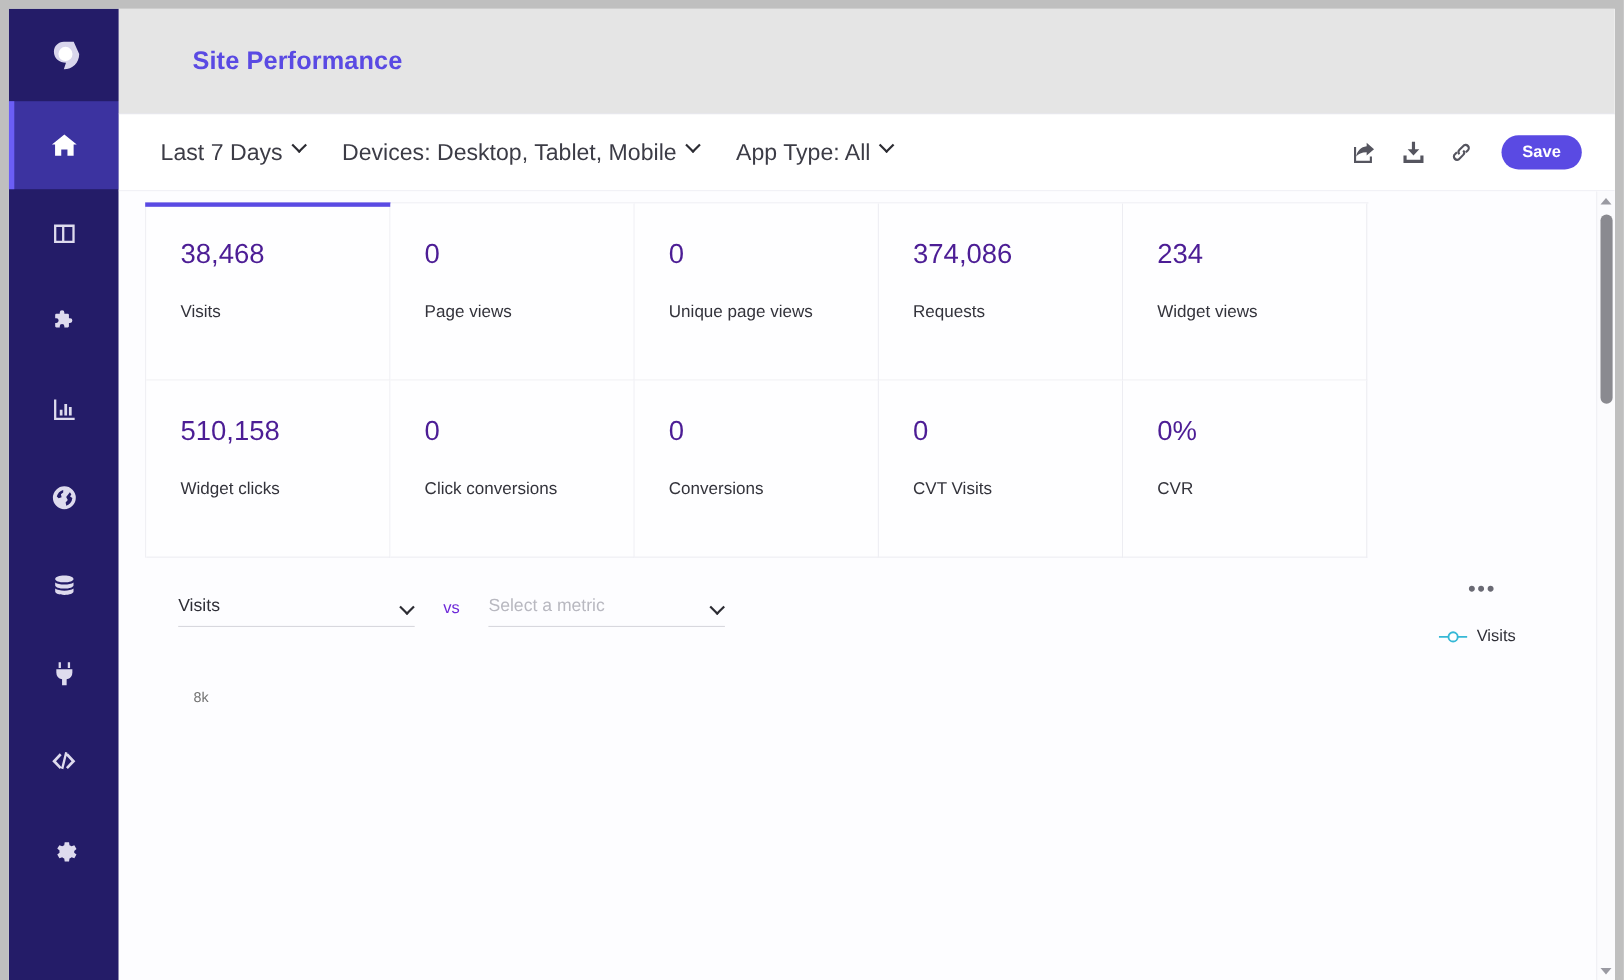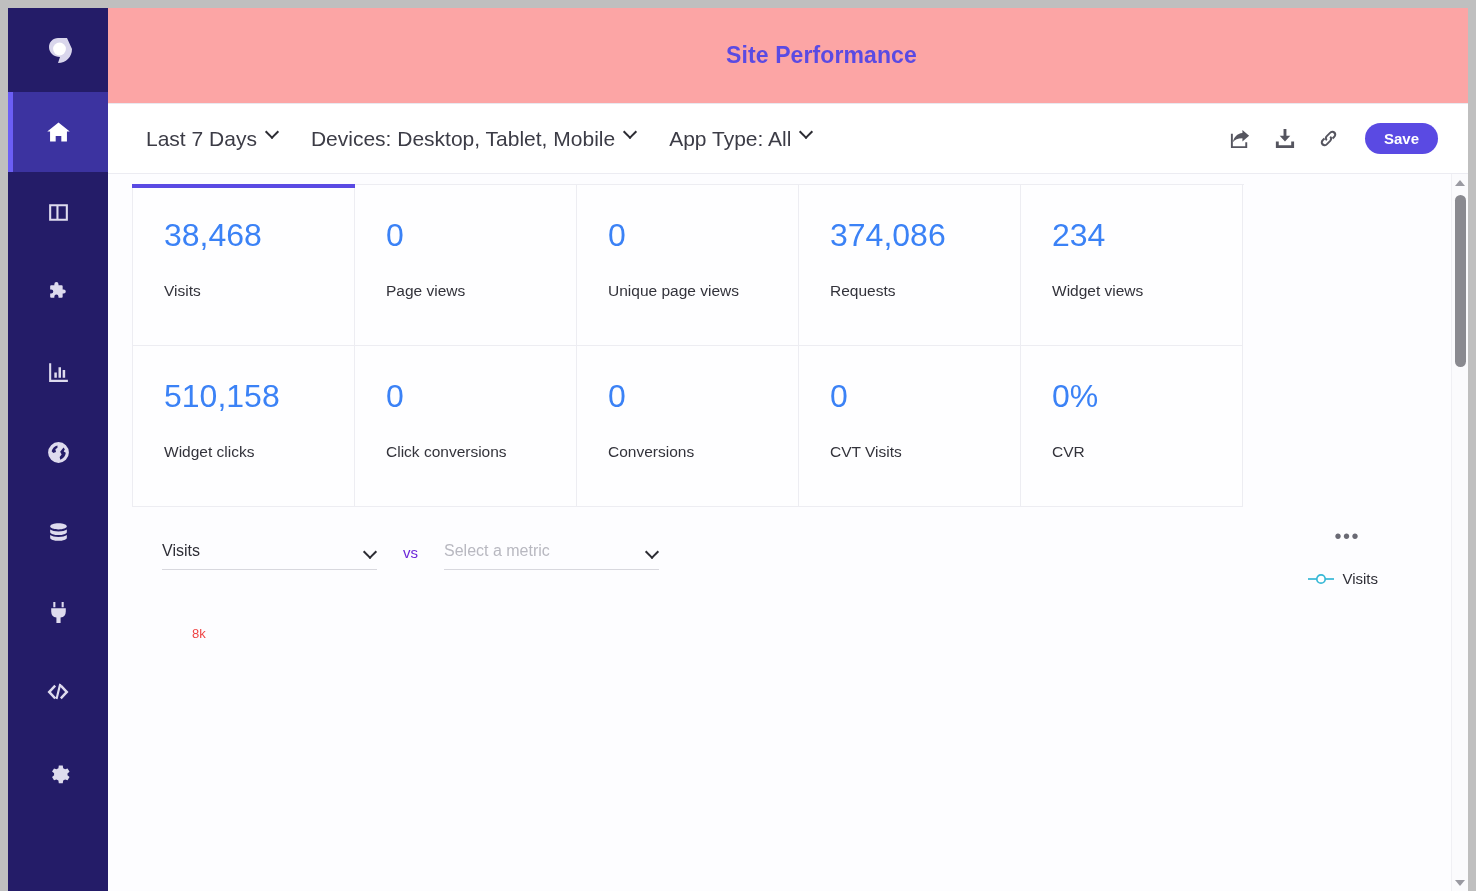--- a/index.html
+++ b/index.html
@@ -59,22 +59,21 @@
     position: relative;
   }
 
   
   #title-bar {
     height: 96px;
     flex: 0 0 96px;
     display: flex; align-items: center;
     padding-left: 67px;
     border-bottom: 1px solid #e9e9ef;
-    background: #fca5a5;
-    justify-content: center;
+    background: #e5e5e5;
   }
   #page-title {
     font-size: 23px;
     font-weight: bold;
     color: #5a4ae3;
     letter-spacing: .1px;
   }
 
   
   #toolbar {
@@ -167,22 +166,22 @@
     position: relative;
     background: #fefeff;
   }
   .kpi-card.selected::before {
     content: "";
     position: absolute; left: -1px; right: -1px; top: -1px;
     height: 4px;
     background: #5a4ae3;
   }
   .kpi-value {
-    font-size: 32px;
-    color: #3b82f6;
+    font-size: 25px;
+    color: #4c1d95;
     line-height: 1;
     white-space: nowrap;
   }
   .kpi-label {
     margin-top: 31px;
     font-size: 15.5px;
     color: #33333b;
   }
   .grid-row { display: flex; }
 
@@ -229,23 +228,23 @@
   }
   .legend-marker { display: flex; align-items: center; }
   #chart-area {
     margin-top: 34px;
     height: 60px;
     position: relative;
     overflow: hidden;
   }
   #y-tick-top {
     position: absolute;
-    left: 30px; top: 22px;
+    left: 14px; top: 22px;
     font-size: 13px;
-    color: #ef4444;
+    color: #737373;
   }
 
   
   #scrollbar {
     width: 17px;
     flex: 0 0 17px;
     background: #fbfbfd;
     border-left: 1px solid #f0f0f4;
     position: relative;
     display: flex; flex-direction: column;

